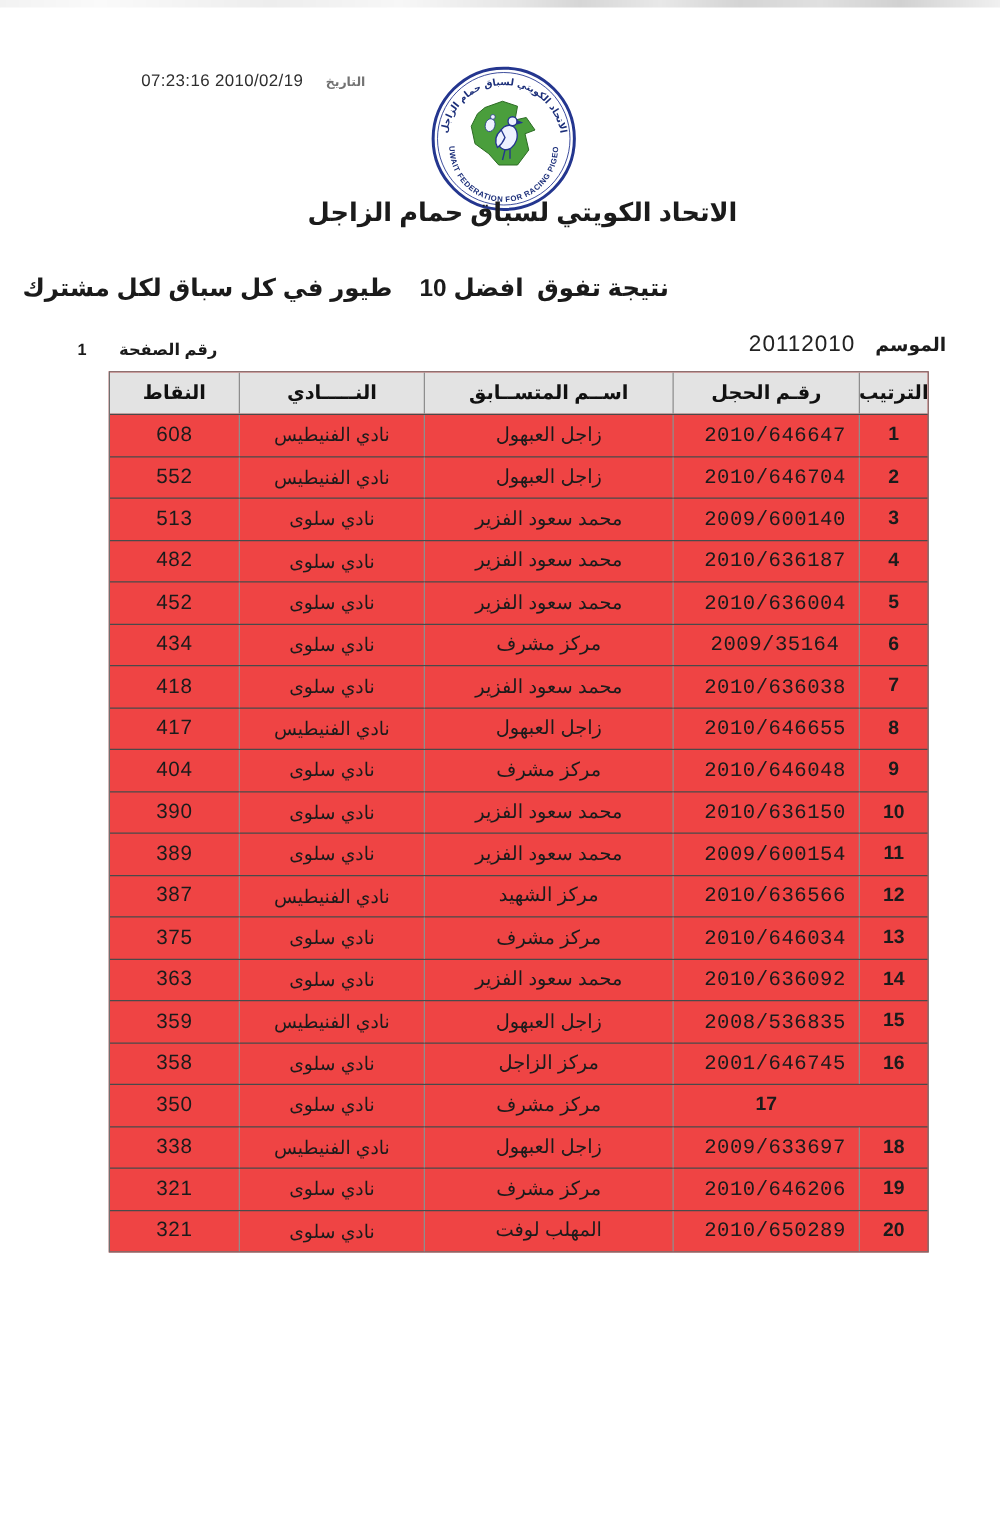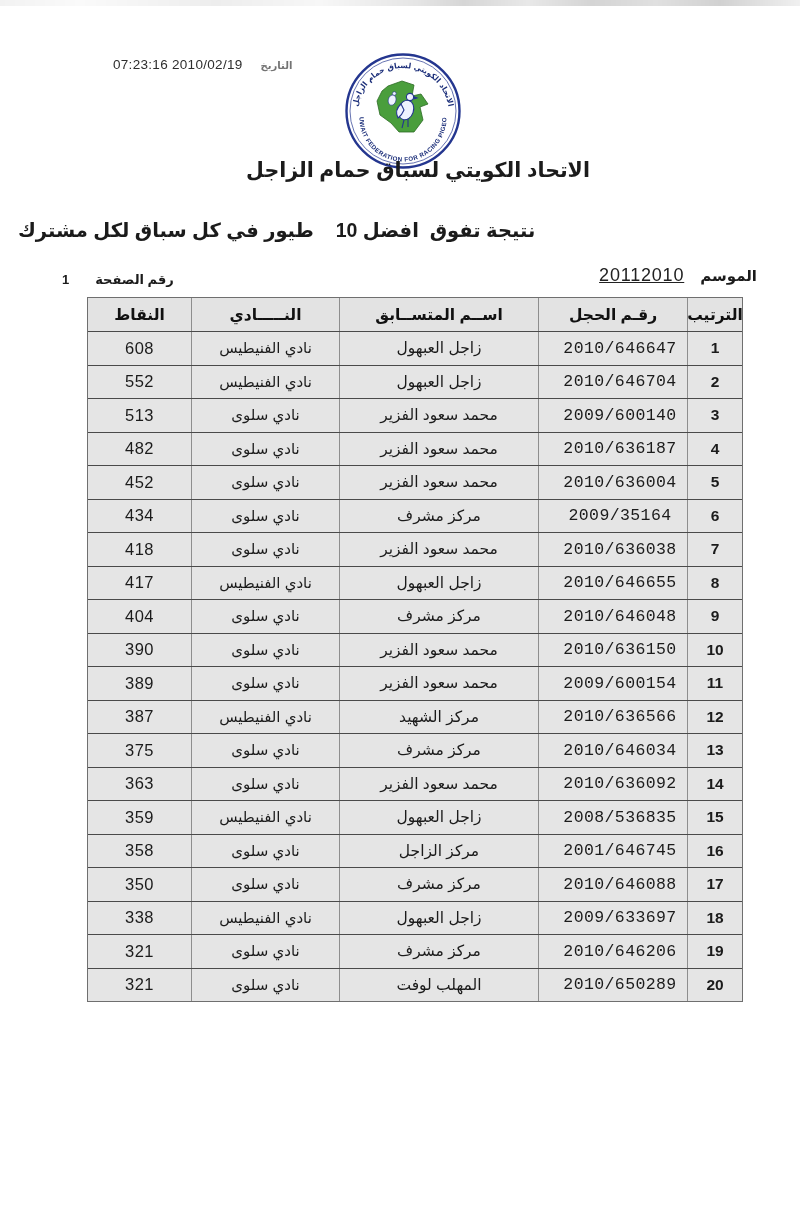--- a/index.html
+++ b/index.html
@@ -24,29 +24,29 @@
   .date-label{font-size:10px;font-weight:bold;color:#737373;}
   
   .logo{top:52px;left:344px;width:118px;height:118px;}
   
   .title1{top:158px;left:0;right:0;text-align:center;font-size:20.5px;font-weight:bold;direction:rtl;}
   .title1 .shift, .title2 .shift{position:relative;left:18px;}
   .title2{top:196px;left:0;right:0;text-align:left;font-size:19.5px;font-weight:bold;direction:rtl;white-space:pre;}
   
   .season-row{top:265px;right:43px;display:flex;flex-direction:row-reverse;align-items:baseline;gap:16px;}
   .season-label{font-size:15px;font-weight:bold;}
-  .season-value{font-size:18px;letter-spacing:0.8px;color:#222;text-decoration:underline;}
+  .season-value{font-size:18px;letter-spacing:0.8px;color:#222;}
   .page-row{top:272px;left:62px;display:flex;align-items:baseline;gap:26px;}
   .page-value{font-size:13px;font-weight:bold;}
   .page-label{font-size:13px;font-weight:bold;}
   
   .table{
     left:87px;top:297px;width:654px;
     border:1.3px solid #6f6f6f;
-    background:#e5e5e5;
+    background:#ef4444;
   }
   .tr{display:grid;grid-template-columns:103px 148px 199px 149px 55px;}
   .thead{background:#e3e3e3;height:33px;}
   .trow{height:32.5px;border-top:1.4px solid #4a4a4a;}
   .td,.th{
     display:flex;align-items:center;justify-content:center;
     overflow:visible;white-space:nowrap;
   }
   .td+ .td, .th + .th{border-left:1px solid #8e8e8e;}
   .th{font-weight:bold;font-size:15.5px;color:#111;direction:rtl;}
@@ -245,21 +245,20 @@
     <div class="td c-club">نادي سلوى</div>
     <div class="td c-name">مركز الزاجل</div>
     <div class="td c-ring">2001/646745</div>
     <div class="td c-rank">16</div>
   </div>
 
   <div class="tr trow">
     <div class="td c-points">350</div>
     <div class="td c-club">نادي سلوى</div>
     <div class="td c-name">مركز مشرف</div>
-    <div class="td c-ring">2010/646088</div>
     <div class="td c-rank">17</div>
   </div>
 
   <div class="tr trow">
     <div class="td c-points">338</div>
     <div class="td c-club">نادي الفنيطيس</div>
     <div class="td c-name">زاجل العبهول</div>
     <div class="td c-ring">2009/633697</div>
     <div class="td c-rank">18</div>
   </div>

